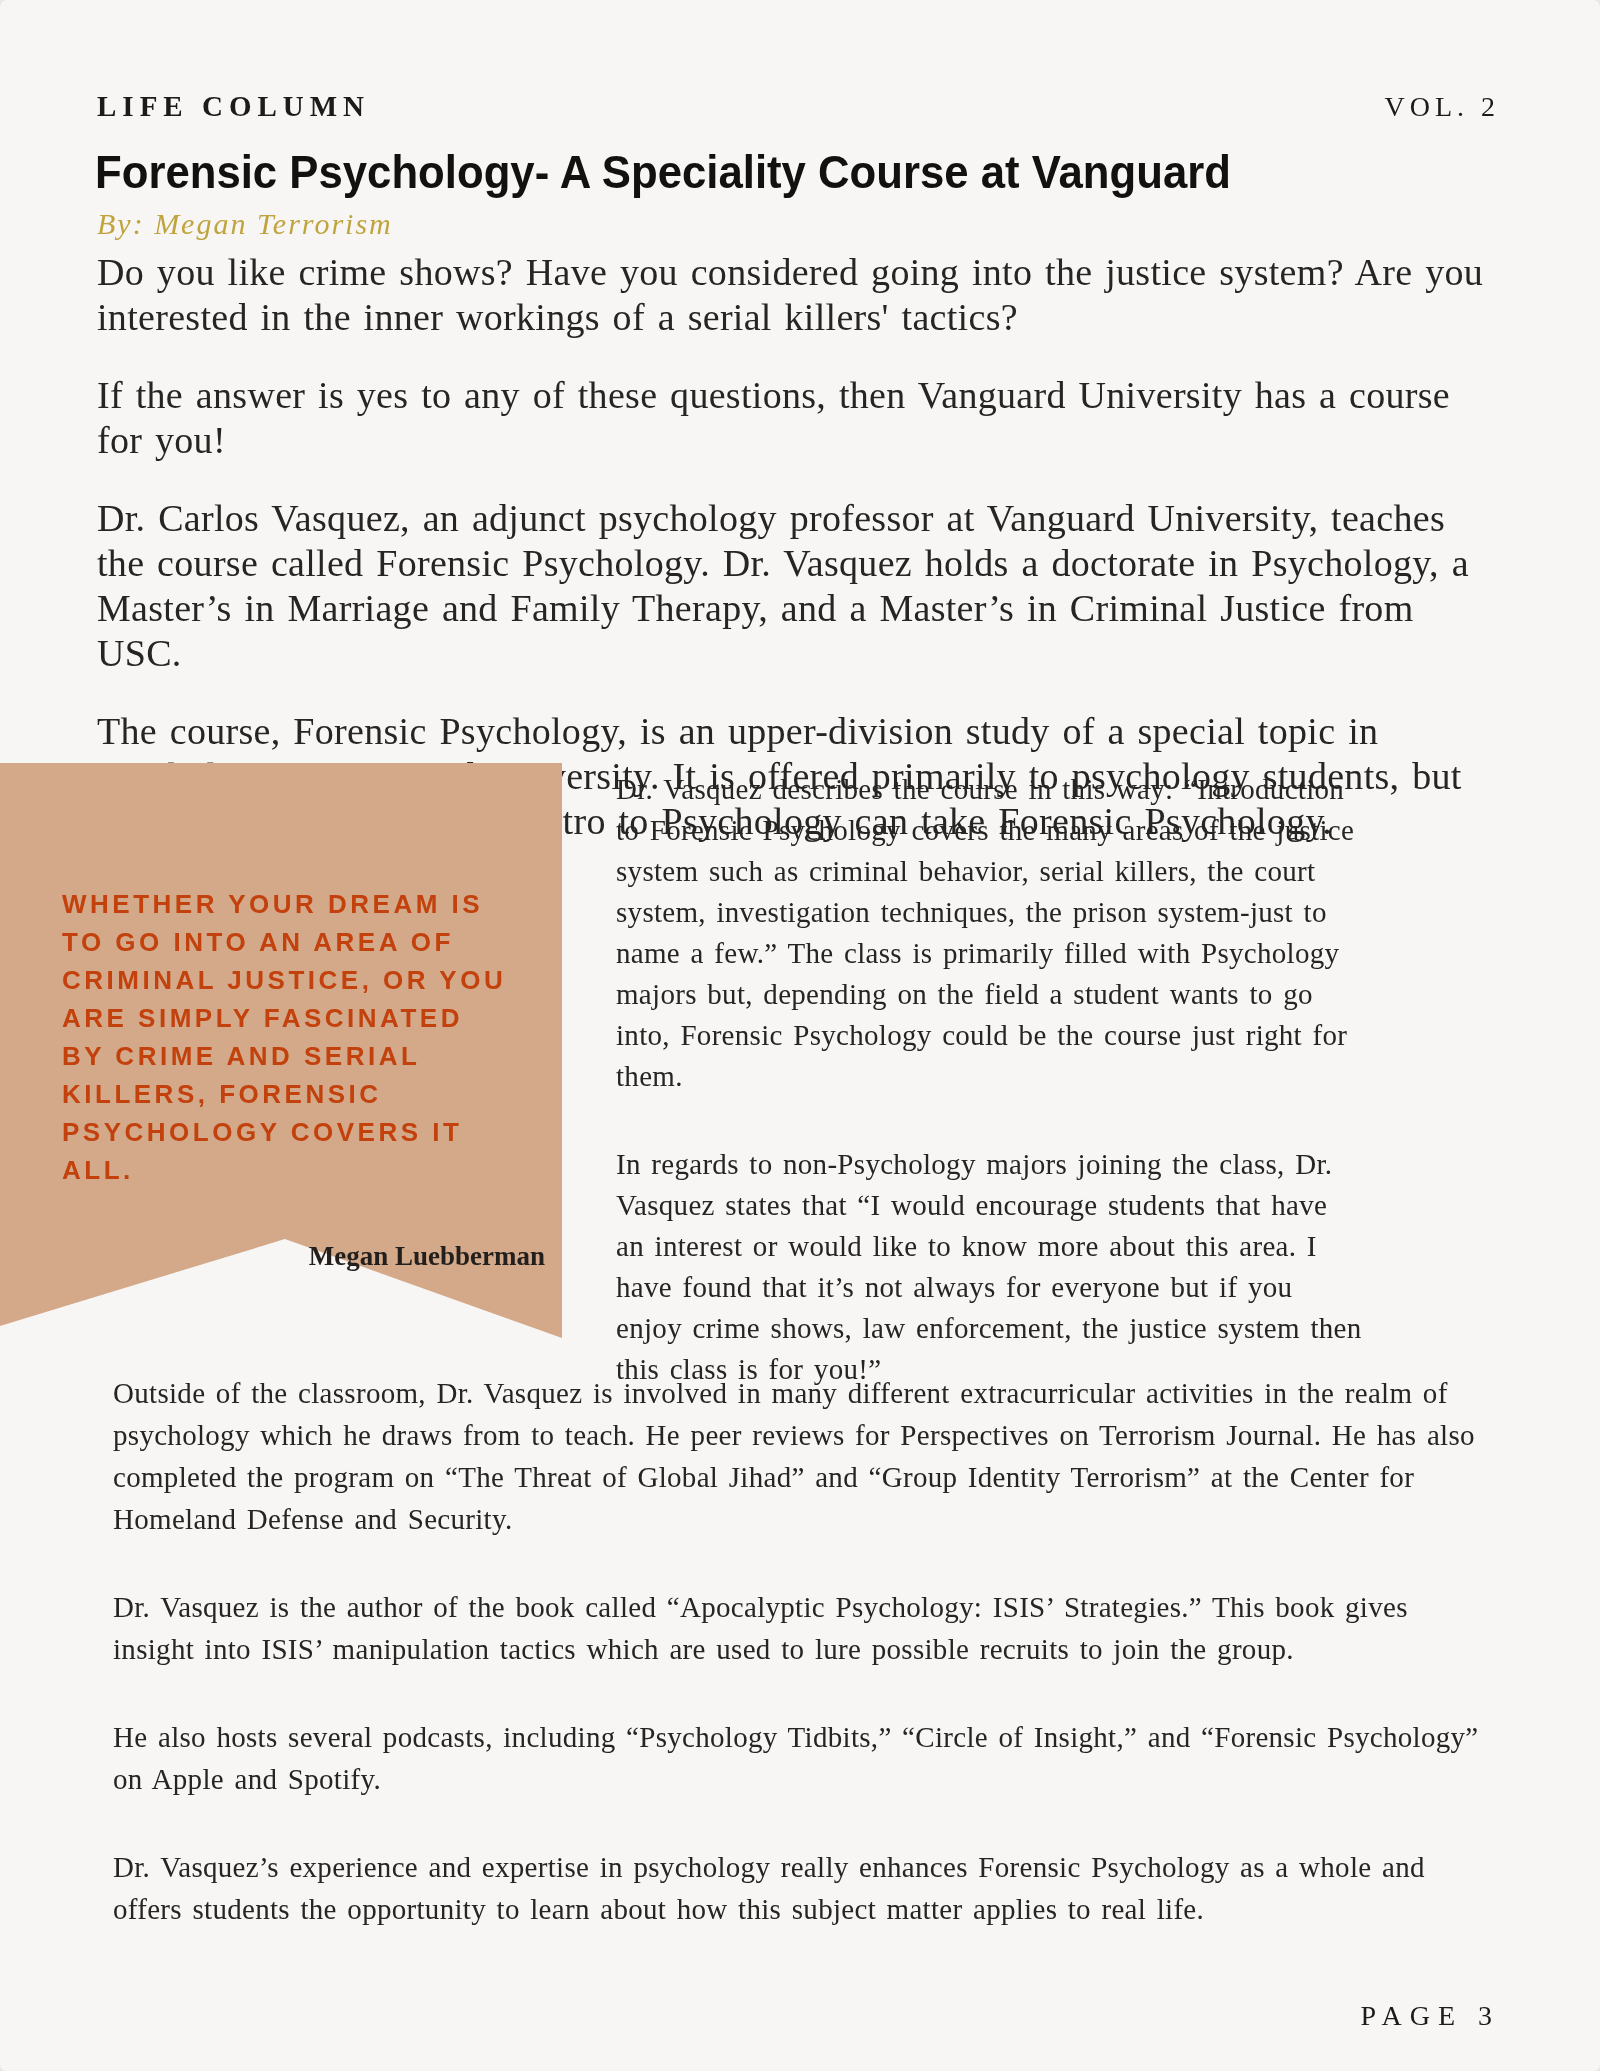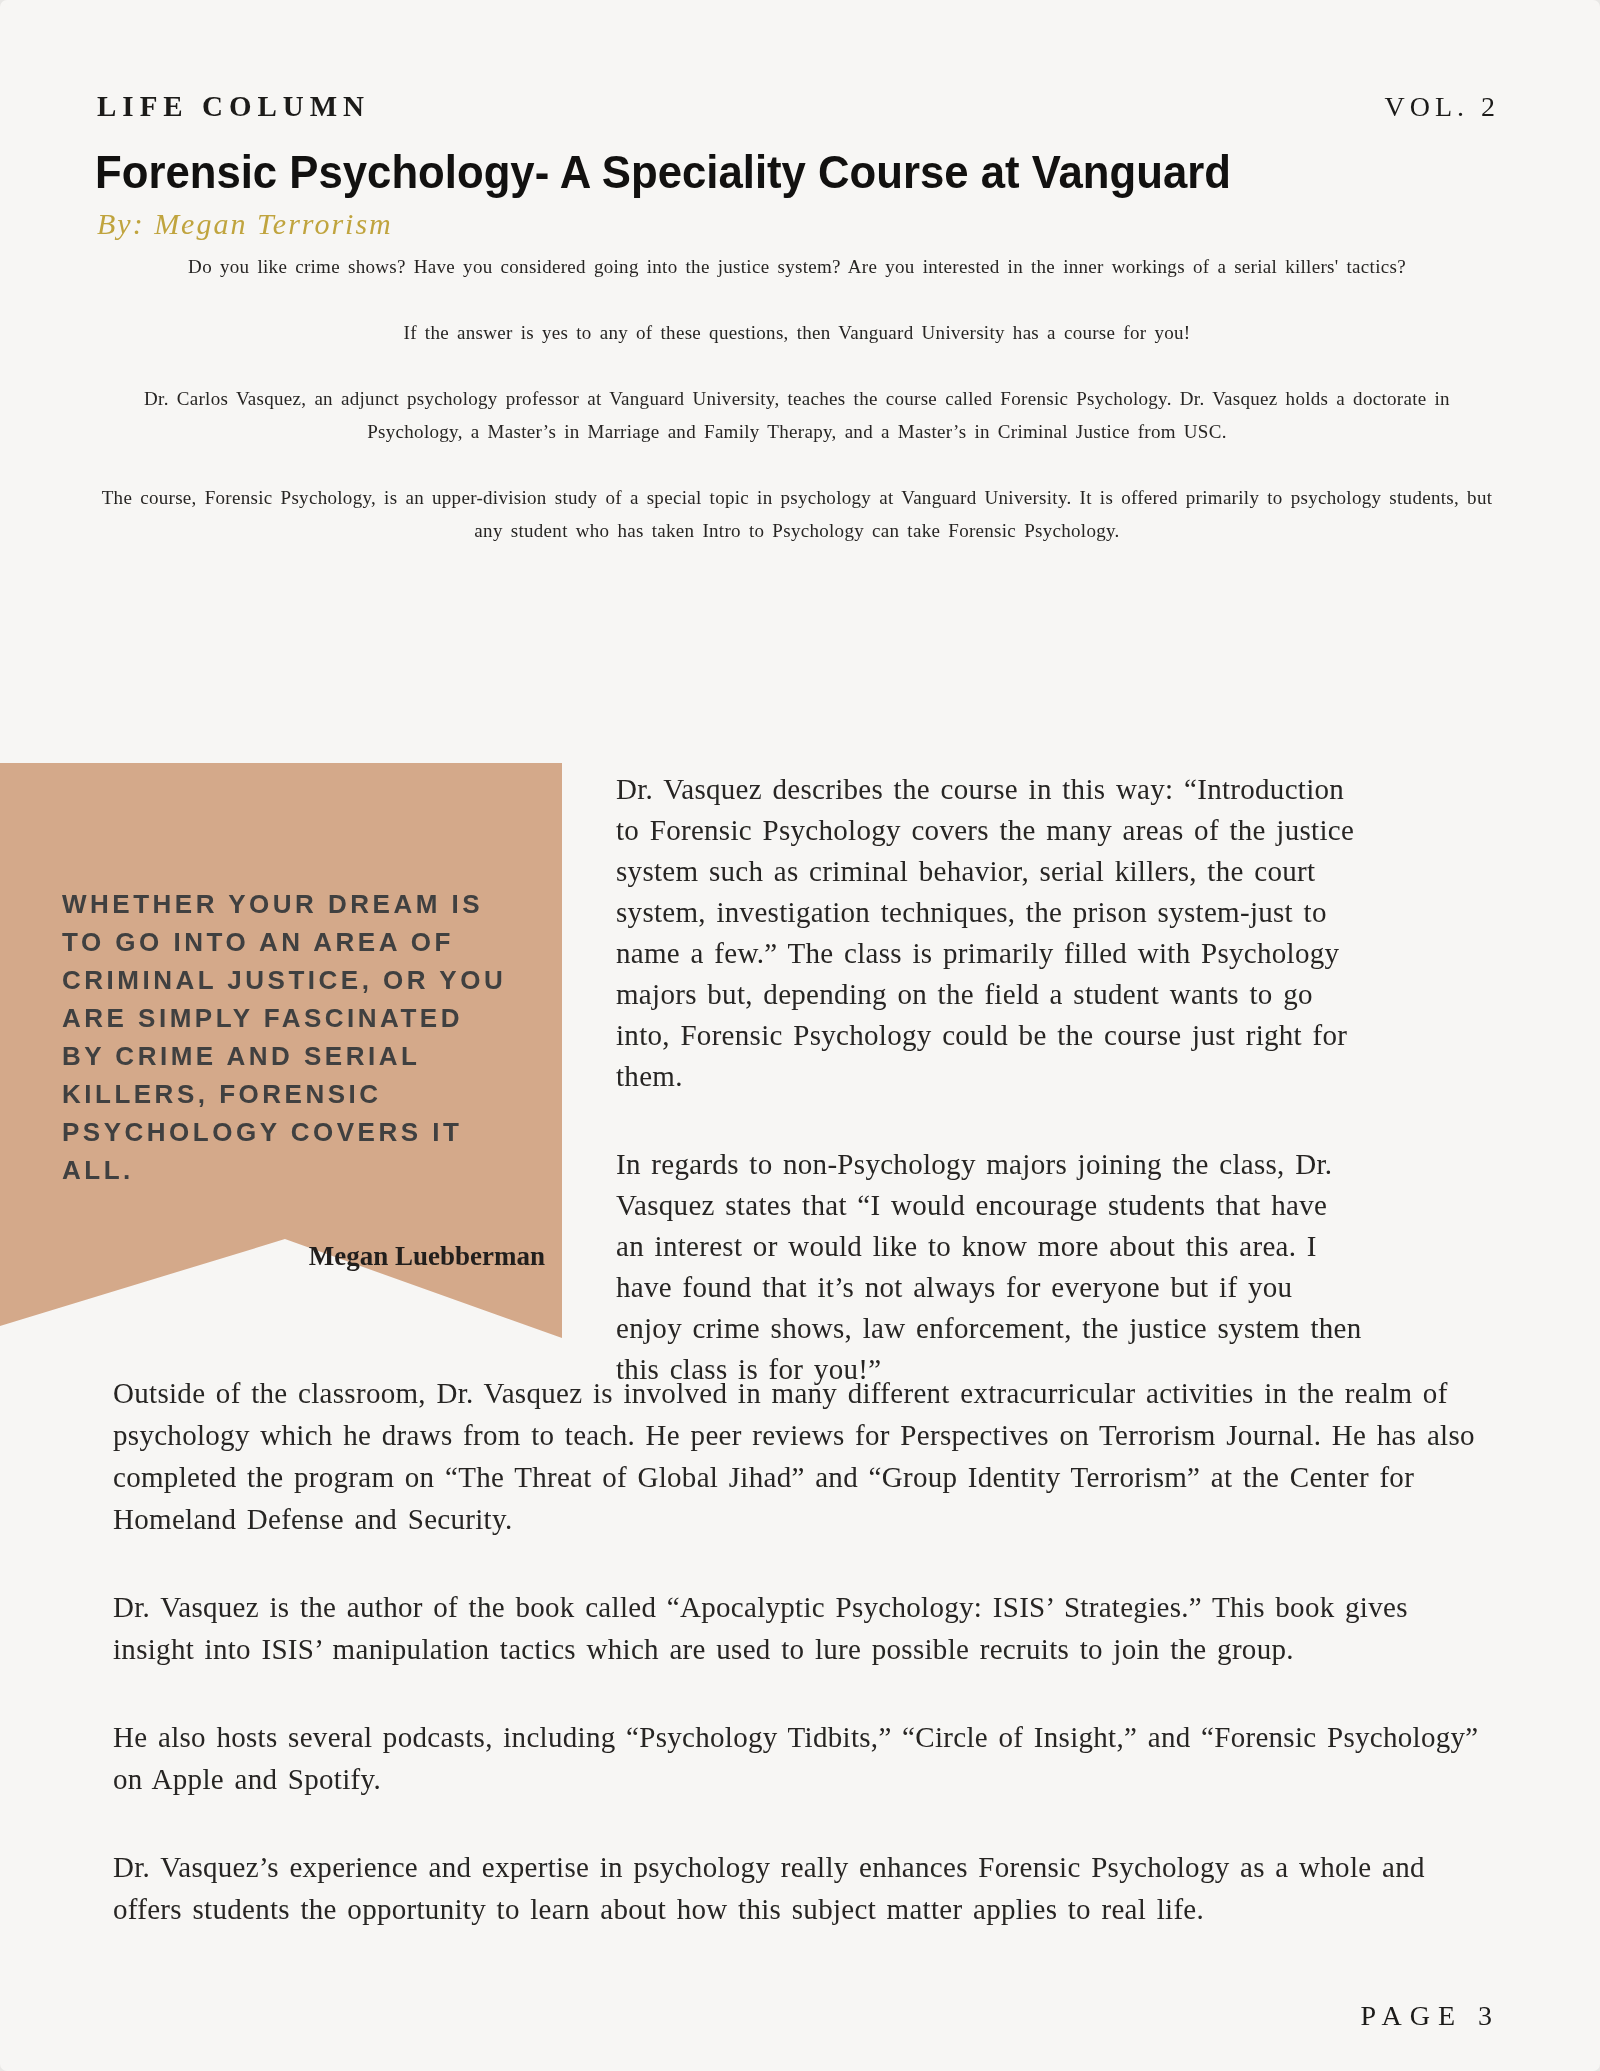--- a/index.html
+++ b/index.html
@@ -29,34 +29,34 @@
     font-size:47px; color:#121110; white-space:nowrap;
     transform:scaleX(.93); transform-origin:left top;
   }
   .byline {
     position:absolute; left:97px; top:207px;
     font-style:italic; font-size:30px; letter-spacing:2px;
     color:#c0a43e;
   }
   .intro { position:absolute; left:97px; top:250px; width:1400px; }
   .intro p {
-    margin:0 0 33px 0; font-size:19px; line-height:33px;
-    letter-spacing:.3px; word-spacing:3px; color:#272523;text-align:center;
+    margin:0 0 33px 0; font-size:38px; line-height:45px;
+    letter-spacing:.3px; word-spacing:3px; color:#272523;
   }
   .mid { position:absolute; left:0; top:763px; width:1600px; height:610px; }
   .banner {
     position:absolute; left:0; top:0; width:562px; height:575px;
     background:#d4a98a;
     clip-path:polygon(0 0, 100% 0, 100% 100%, 50.7% 82.8%, 0 97.9%);
   }
   .quote {
     position:absolute; left:62px; top:122px; width:470px;
     font-family:"Liberation Sans", sans-serif; font-weight:700;
     font-size:26px; line-height:38px; letter-spacing:3.5px;
-    color:#404040;
+    color:#c2410c;
   }
   .quote-attr {
     position:absolute; left:62px; top:440px; width:483px;
     text-align:right; font-family:"Liberation Serif", serif;
     font-weight:700; font-size:27px; color:#221f1d;margin-top:38px;
   }
   .col2 { position:absolute; left:600px; top:6px; width:765px; }
   .col2 p {
     margin:0 0 47px 16px; font-size:29px; line-height:41px;
     letter-spacing:.3px; word-spacing:3px; color:#272523;

